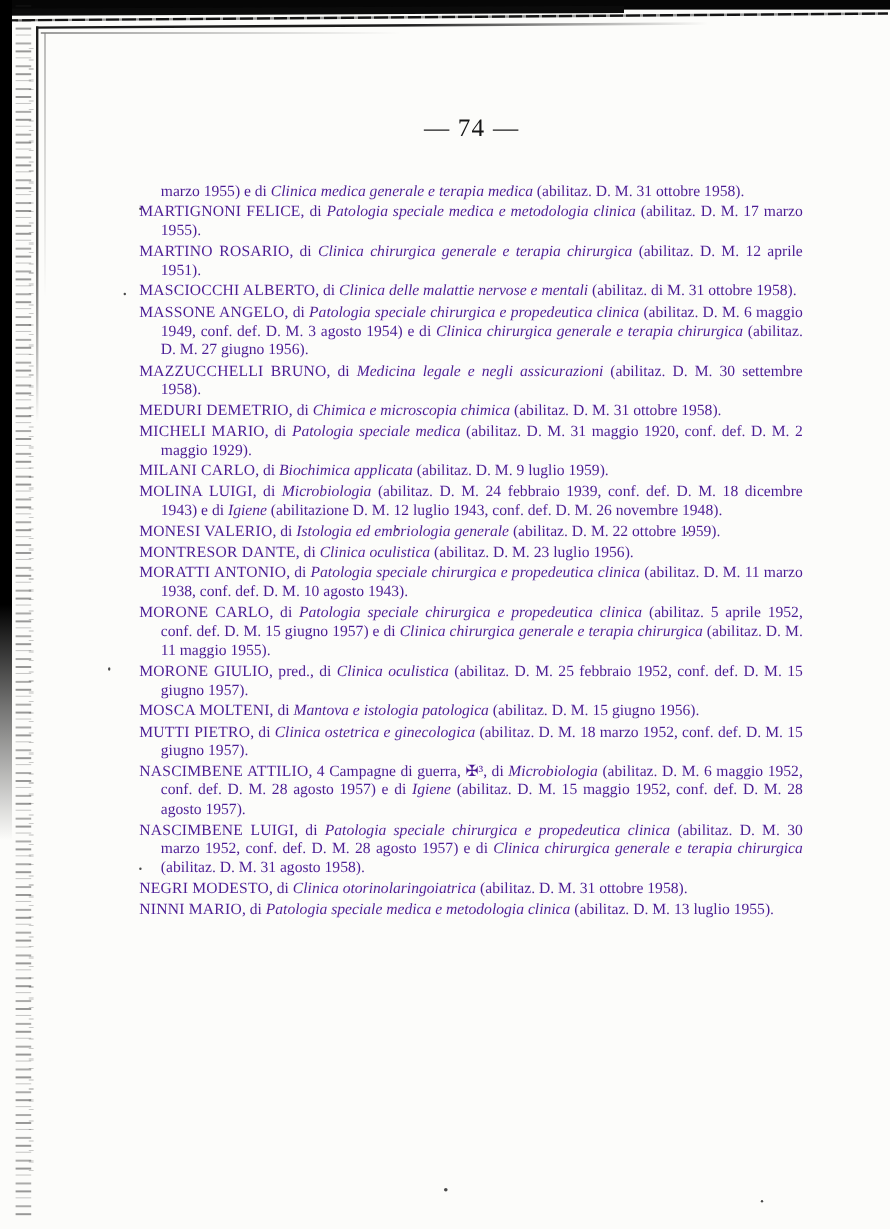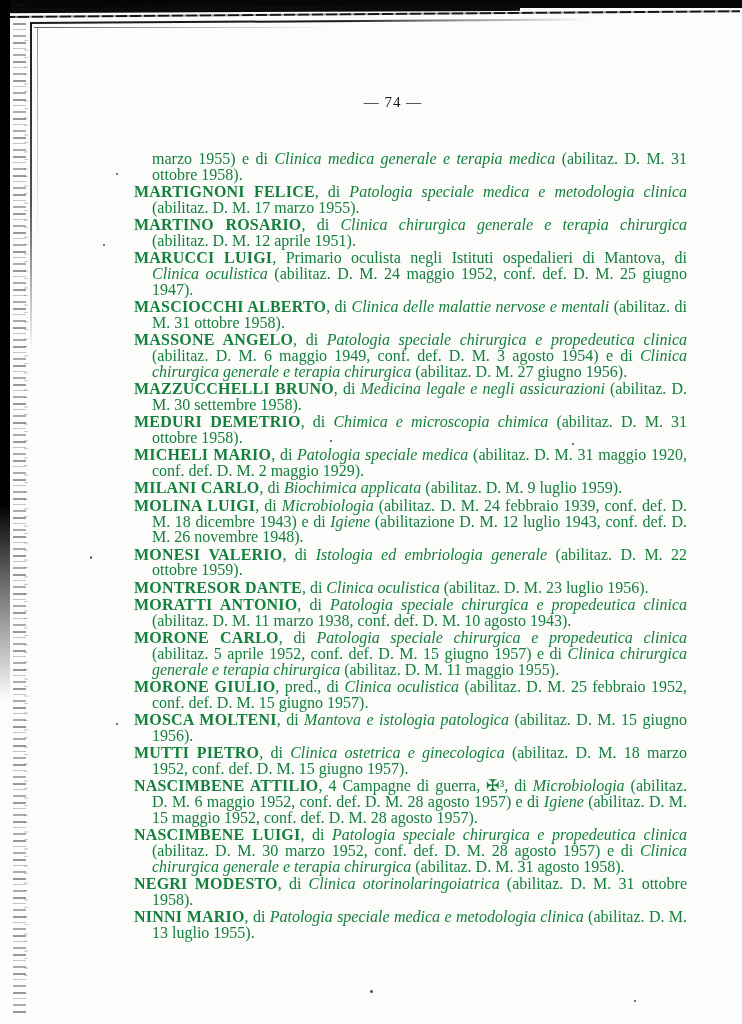--- a/index.html
+++ b/index.html
@@ -87,42 +87,42 @@
     background: #4a4a4a;
     border-radius: 50%;
   }
 
   
   .page-number {
     position: absolute;
     left: 133px; top: 94px;
     width: 520px;
     text-align: center;
-    font-size: 15px;
+    font-size: 21px;
     letter-spacing: 1px;
     color: #161616;
   }
   .entry-list {
     position: absolute;
-    left: 134px; top: 151px;
+    left: 116px; top: 151px;
     width: 553px;
-    font-size: 16px;
+    font-size: 13px;
     line-height: 15.8px;
     text-align: justify;
-    color: #15803d;
+    color: #4c1d95;
   }
   .entry-list p.entry {
     margin: 0 0 1.5px 0;
     padding-left: 18px;
     text-indent: -18px;
   }
   .entry-list p.entry.continuation {
     text-indent: 0;
   }
-  .seg-b { font-weight: 700; letter-spacing: .2px; }
+  .seg-b { font-weight: 400; letter-spacing: .2px; }
   .seg-i { font-style: italic; }
   .seg-r { }
 </style>
 </head>
 <body>
 
 <div class="scan-top-band"></div>
 <div class="scan-top-band-2"></div>
 <div class="scan-top-rule"></div>
 <div class="scan-binding-strip"></div>
@@ -141,21 +141,20 @@
 <div class="scan-speckle" style="left:572px; top:443px; width:2px; height:2px;"></div>
 <div class="scan-speckle" style="left:370px; top:990px; width:3px; height:3px;"></div>
 <div class="scan-speckle" style="left:634px; top:1000px; width:2px; height:2px;"></div>
 
 <div class="page-number">— 74 —</div>
 
 <div class="entry-list">
     <p class="entry continuation"><span class="seg-r">marzo 1955) e di </span><span class="seg-i">Clinica medica generale e terapia medica</span><span class="seg-r"> (abilitaz. D. M. 31 ottobre 1958).</span></p>
     <p class="entry"><span class="seg-b">MARTIGNONI FELICE</span><span class="seg-r">, di </span><span class="seg-i">Patologia speciale medica e metodologia clinica</span><span class="seg-r"> (abilitaz. D. M. 17 marzo 1955).</span></p>
     <p class="entry"><span class="seg-b">MARTINO ROSARIO</span><span class="seg-r">, di </span><span class="seg-i">Clinica chirurgica generale e terapia chirurgica</span><span class="seg-r"> (abilitaz. D. M. 12 aprile 1951).</span></p>
-    <p class="entry"><span class="seg-b">MARUCCI LUIGI</span><span class="seg-r">, Primario oculista negli Istituti ospedalieri di Mantova, di </span><span class="seg-i">Clinica oculistica</span><span class="seg-r"> (abilitaz. D. M. 24 maggio 1952, conf. def. D. M. 25 giugno 1947).</span></p>
     <p class="entry"><span class="seg-b">MASCIOCCHI ALBERTO</span><span class="seg-r">, di </span><span class="seg-i">Clinica delle malattie nervose e mentali</span><span class="seg-r"> (abilitaz. di M. 31 ottobre 1958).</span></p>
     <p class="entry"><span class="seg-b">MASSONE ANGELO</span><span class="seg-r">, di </span><span class="seg-i">Patologia speciale chirurgica e propedeutica clinica</span><span class="seg-r"> (abilitaz. D. M. 6 maggio 1949, conf. def. D. M. 3 agosto 1954) e di </span><span class="seg-i">Clinica chirurgica generale e terapia chirurgica</span><span class="seg-r"> (abilitaz. D. M. 27 giugno 1956).</span></p>
     <p class="entry"><span class="seg-b">MAZZUCCHELLI BRUNO</span><span class="seg-r">, di </span><span class="seg-i">Medicina legale e negli assicurazioni</span><span class="seg-r"> (abilitaz. D. M. 30 settembre 1958).</span></p>
     <p class="entry"><span class="seg-b">MEDURI DEMETRIO</span><span class="seg-r">, di </span><span class="seg-i">Chimica e microscopia chimica</span><span class="seg-r"> (abilitaz. D. M. 31 ottobre 1958).</span></p>
     <p class="entry"><span class="seg-b">MICHELI MARIO</span><span class="seg-r">, di </span><span class="seg-i">Patologia speciale medica</span><span class="seg-r"> (abilitaz. D. M. 31 maggio 1920, conf. def. D. M. 2 maggio 1929).</span></p>
     <p class="entry"><span class="seg-b">MILANI CARLO</span><span class="seg-r">, di </span><span class="seg-i">Biochimica applicata</span><span class="seg-r"> (abilitaz. D. M. 9 luglio 1959).</span></p>
     <p class="entry"><span class="seg-b">MOLINA LUIGI</span><span class="seg-r">, di </span><span class="seg-i">Microbiologia</span><span class="seg-r"> (abilitaz. D. M. 24 febbraio 1939, conf. def. D. M. 18 dicembre 1943) e di </span><span class="seg-i">Igiene</span><span class="seg-r"> (abilitazione D. M. 12 luglio 1943, conf. def. D. M. 26 novembre 1948).</span></p>
     <p class="entry"><span class="seg-b">MONESI VALERIO</span><span class="seg-r">, di </span><span class="seg-i">Istologia ed embriologia generale</span><span class="seg-r"> (abilitaz. D. M. 22 ottobre 1959).</span></p>
     <p class="entry"><span class="seg-b">MONTRESOR DANTE</span><span class="seg-r">, di </span><span class="seg-i">Clinica oculistica</span><span class="seg-r"> (abilitaz. D. M. 23 luglio 1956).</span></p>
     <p class="entry"><span class="seg-b">MORATTI ANTONIO</span><span class="seg-r">, di </span><span class="seg-i">Patologia speciale chirurgica e propedeutica clinica</span><span class="seg-r"> (abilitaz. D. M. 11 marzo 1938, conf. def. D. M. 10 agosto 1943).</span></p>

